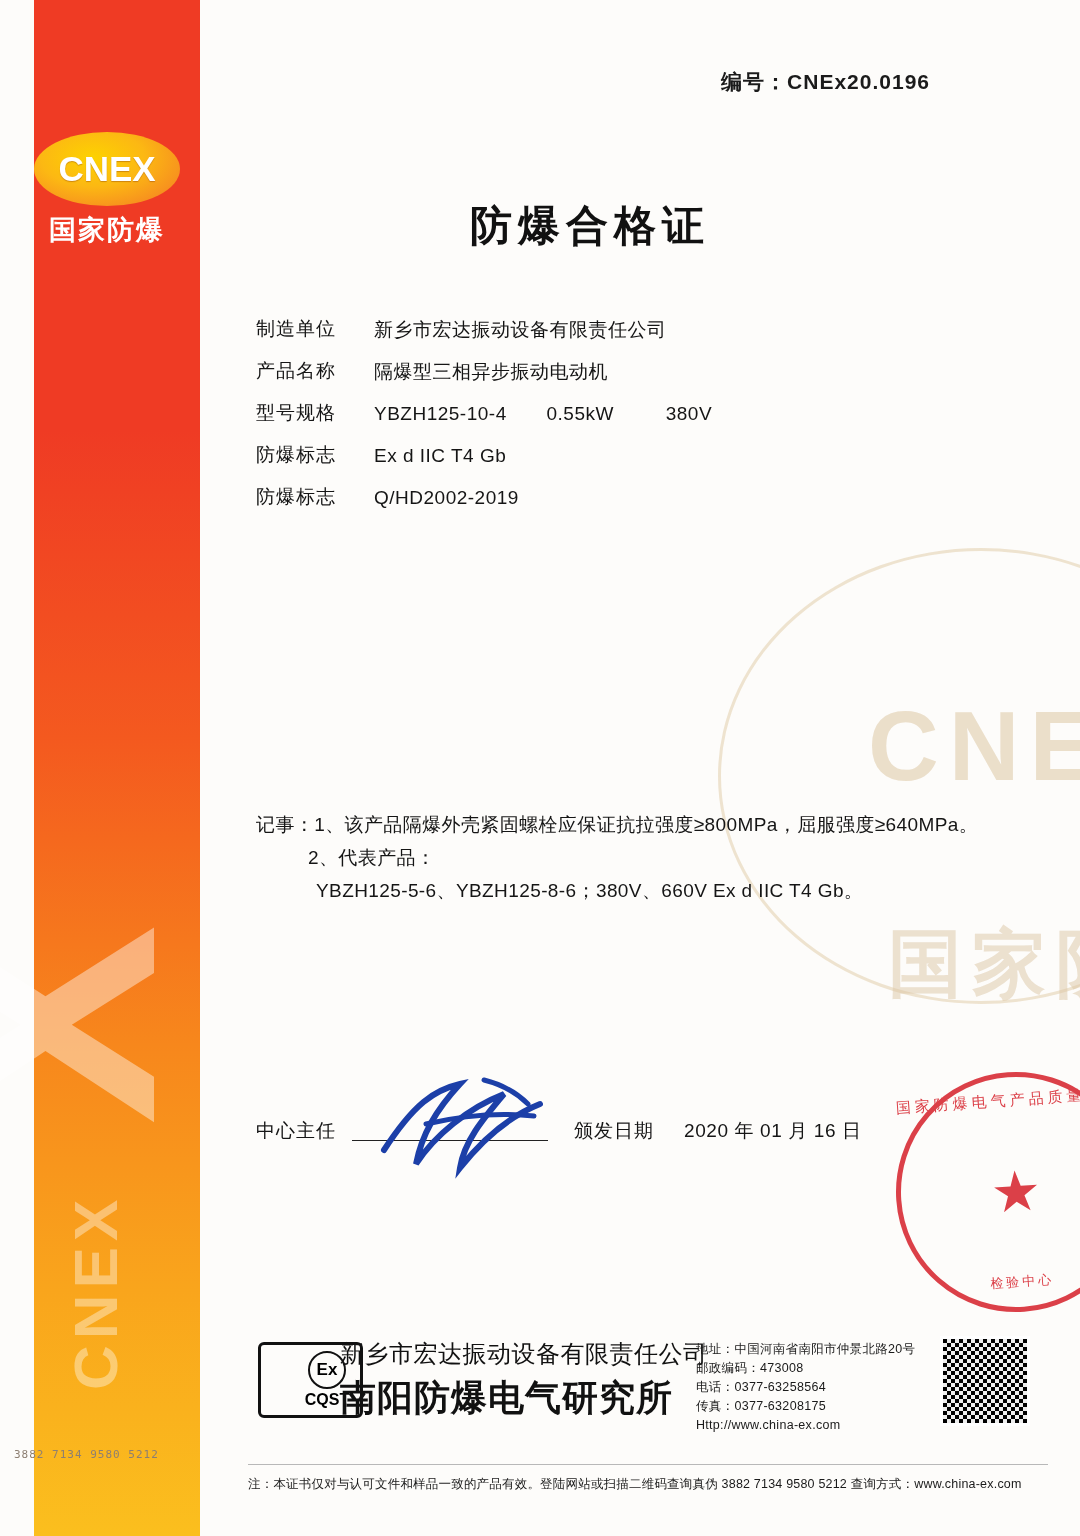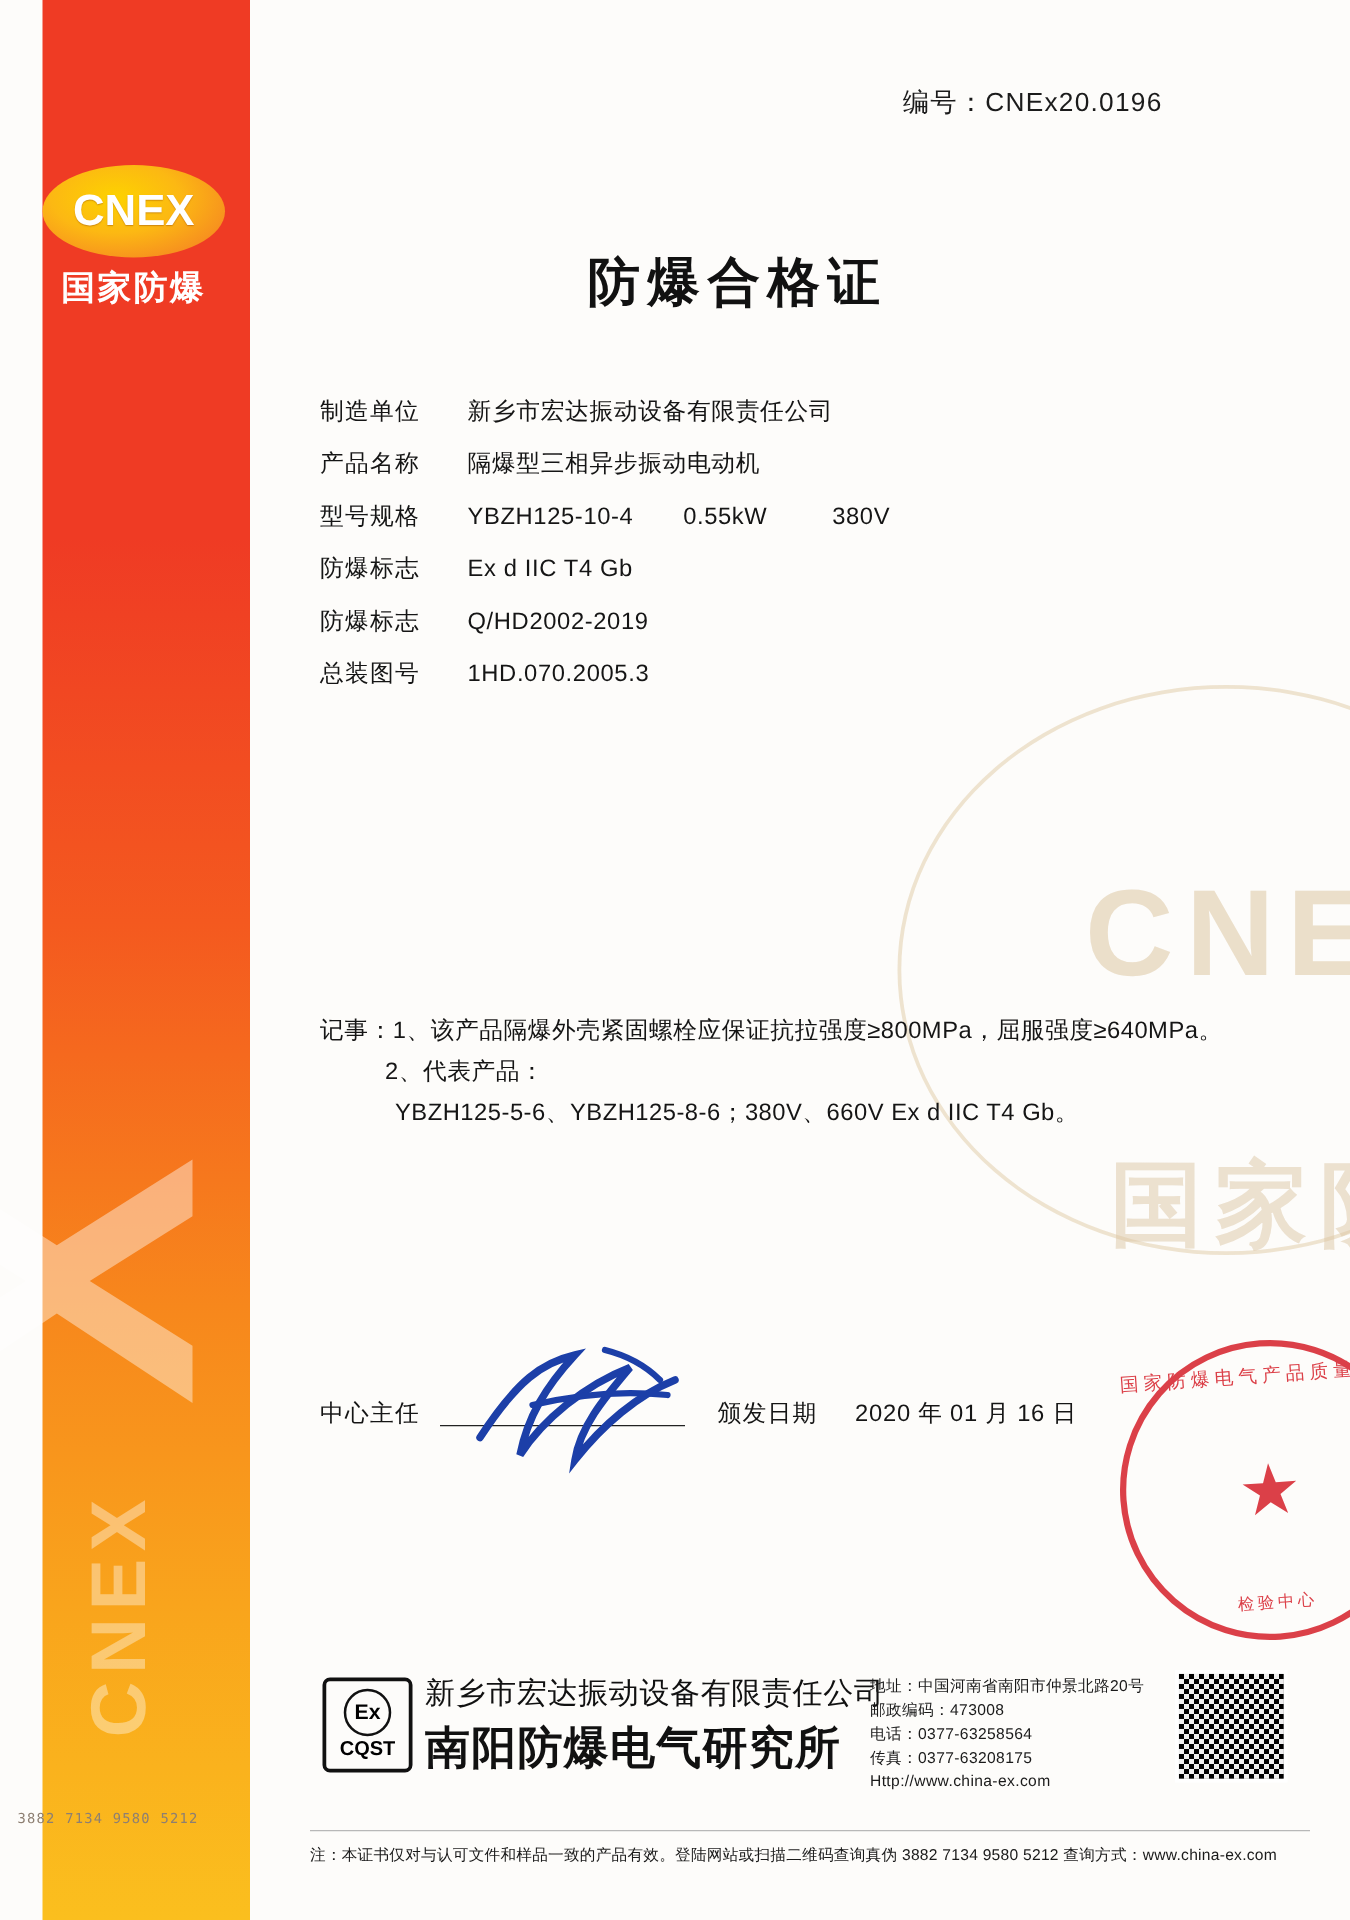--- a/index.html
+++ b/index.html
@@ -108,20 +108,21 @@
     letter-spacing: 2px;
   }
   
   .cert-number {
     position: absolute;
     right: 150px;
     top: 68px;
     font-size: 21px;
     color: #1b1b1b;
     letter-spacing: 1px;
+    font-weight: bold;
   }
   
   .content {
     position: absolute;
     left: 248px;
     top: 0;
     width: 800px;
     height: 1536px;
   }
   .title {
@@ -298,20 +299,21 @@
   .ex-badge {
     position: absolute;
     left: 10px; top: 12px;
     width: 66px; height: 70px;
     border: 3px solid #111;
     border-radius: 6px;
     display: flex;
     flex-direction: column;
     align-items: center;
     justify-content: center;
+    padding-left: 33px;
   }
   .ex-circle {
     width: 34px; height: 34px;
     border: 2.5px solid #111;
     border-radius: 50%;
     display: flex; align-items: center; justify-content: center;
     font-size: 17px; font-weight: bold;
     margin-bottom: 2px;
   }
   .ex-cqst { font-size: 16px; font-weight: bold; letter-spacing: 0px;}
@@ -406,24 +408,20 @@
       <div class="field-row">
         <div class="field-label">防爆标志</div>
         <div class="field-value">Ex d IIC T4 Gb</div>
       </div>
 
       <div class="field-row">
         <div class="field-label">防爆标志</div>
         <div class="field-value">Q/HD2002-2019</div>
       </div>
 
-      <div class="field-row">
-        <div class="field-label">总装图号</div>
-        <div class="field-value">1HD.070.2005.3</div>
-      </div>
 
     </div>
 
 
     <div class="remarks">
       <div>记事：1、该产品隔爆外壳紧固螺栓应保证抗拉强度≥800MPa，屈服强度≥640MPa。</div>
       <div class="indent">2、代表产品：</div>
       <div class="indent2">YBZH125-5-6、YBZH125-8-6；380V、660V   Ex d IIC T4 Gb。</div>
     </div>
 

